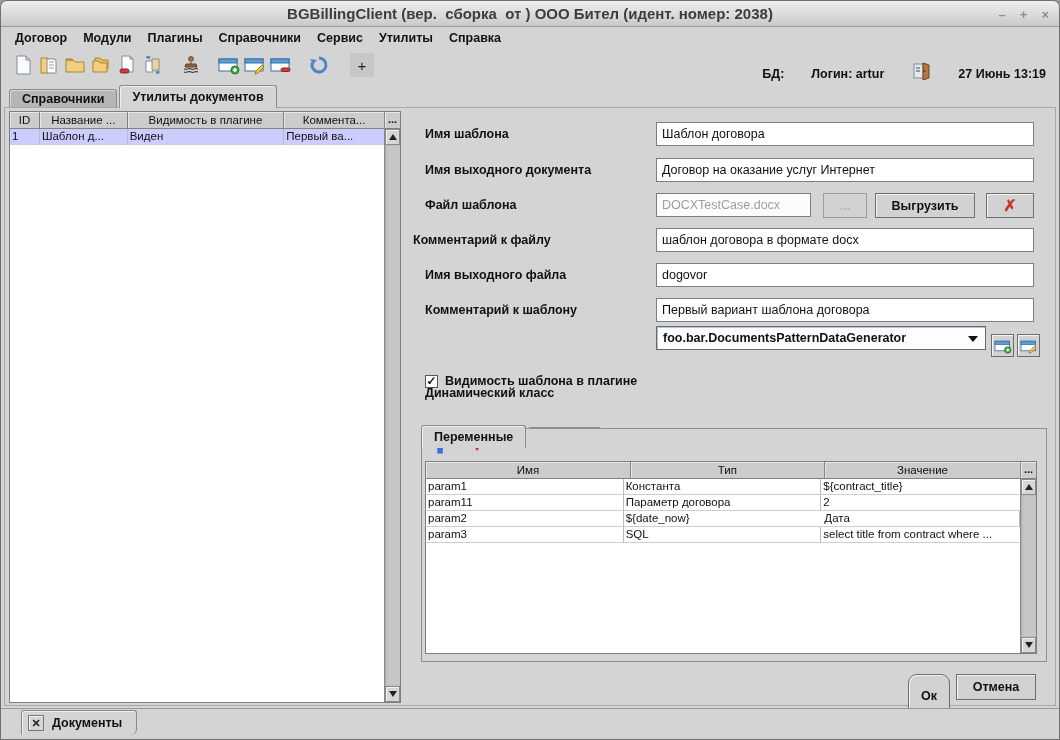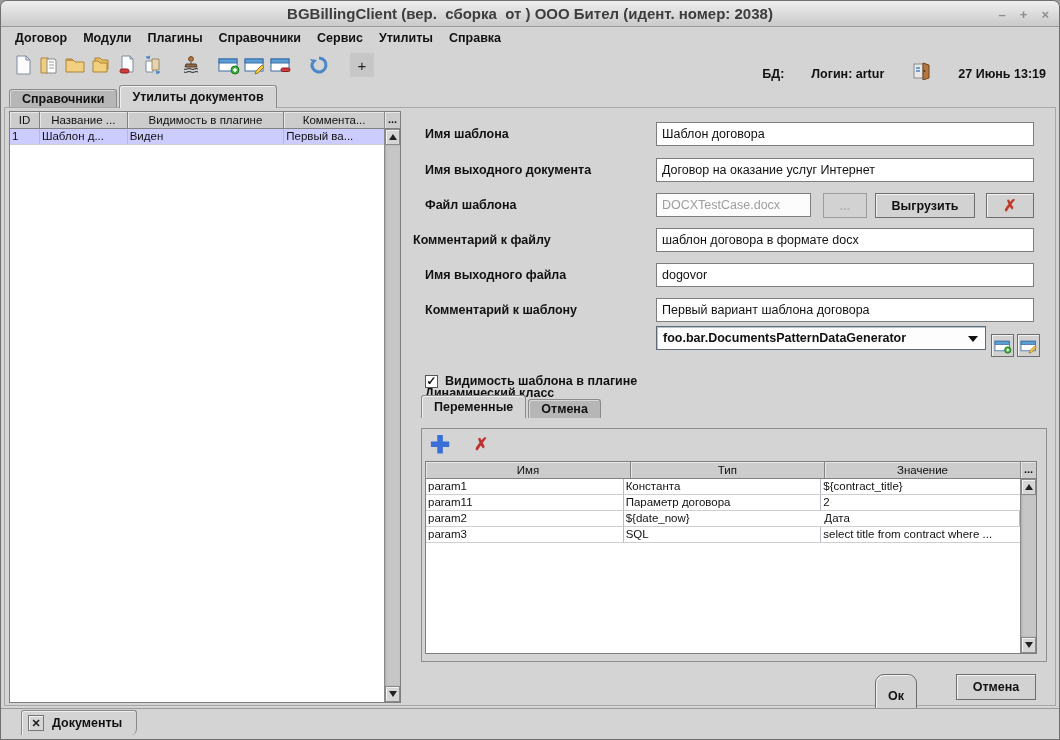--- a/index.html
+++ b/index.html
@@ -112,21 +112,21 @@
     border-left:5px solid transparent; border-right:5px solid transparent; border-top:6px solid #111; }
   .icon-btn { position:absolute; width:23px; height:23px; background:#d2d2d2; border:1px solid #6d6d6d;
     box-shadow:inset 1px 1px 0 #f4f4f4; display:flex; align-items:center; justify-content:center; }
   .checkbox-row { position:absolute; display:flex; align-items:center; gap:7px; }
   .checkbox {
     width:13px; height:13px; background:#fff; border:1px solid #555;
     display:flex; align-items:center; justify-content:center;
     font-size:12px; font-weight:bold; color:#111; line-height:13px;
   }
   
-  .inner-tabs { position:absolute; left:420px; top:394px; height:23px; display:flex; align-items:flex-end; }
+  .inner-tabs { position:absolute; left:420px; top:424px; height:23px; display:flex; align-items:center; }
   .inner-panel { position:absolute; left:420px; top:427px; width:626px; height:234px;
     border:1px solid #8f8f8f; background:#d4d4d4; }
   .mini-icon { font-weight:bold; }
   .plus-glyph { color:#3a6fd8; font-size:24px; font-weight:bold; line-height:20px; }
   .x-glyph { color:#c03030; font-size:17px; font-weight:bold; }
   
   .dialog-btns .btn { top:0; }
   .bottom-strip { position:absolute; left:0; right:0; top:707px; border-top:1px solid #9a9a9a; height:33px; background:#d4d4d4; }
   .bottom-tab {
     position:absolute; left:20px; top:1px; height:25px; padding:0 14px 0 6px;
@@ -400,21 +400,21 @@
           <div class="tri-up"></div>
         </div>
       <div class="sb-track"></div>
       <div class="sb-btn">
           <div class="tri-down"></div>
         </div>
     </div>
   </div>
 
   <div class="dialog-btns" style="position:absolute; left:0; top:673px; width:100%; height:26px;">
-    <div class="btn" style="left:874px; width:42px; height:44px;border-radius:9px;">Ок</div>
+    <div class="btn" style="left:907px; width:42px; height:44px;border-radius:9px;">Ок</div>
     <div class="btn" style="left:955px; width:80px; height:26px;">Отмена</div>
   </div>
 
   <div class="bottom-strip">
     <div class="bottom-tab">
       <span class="close-box">✕</span>
       <span class="bt-label">Документы</span>
     </div>
   </div>
 

